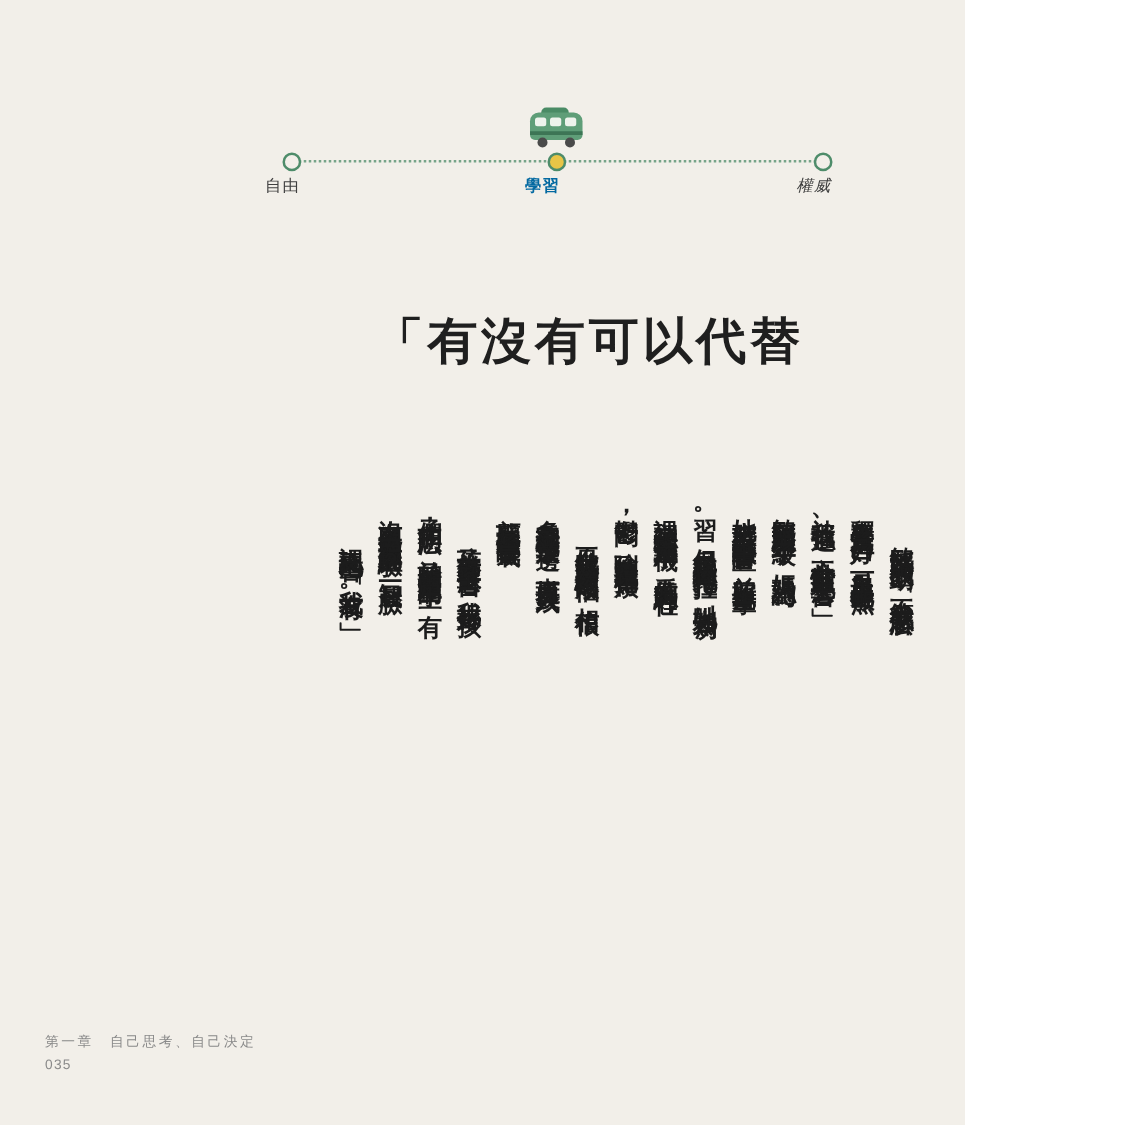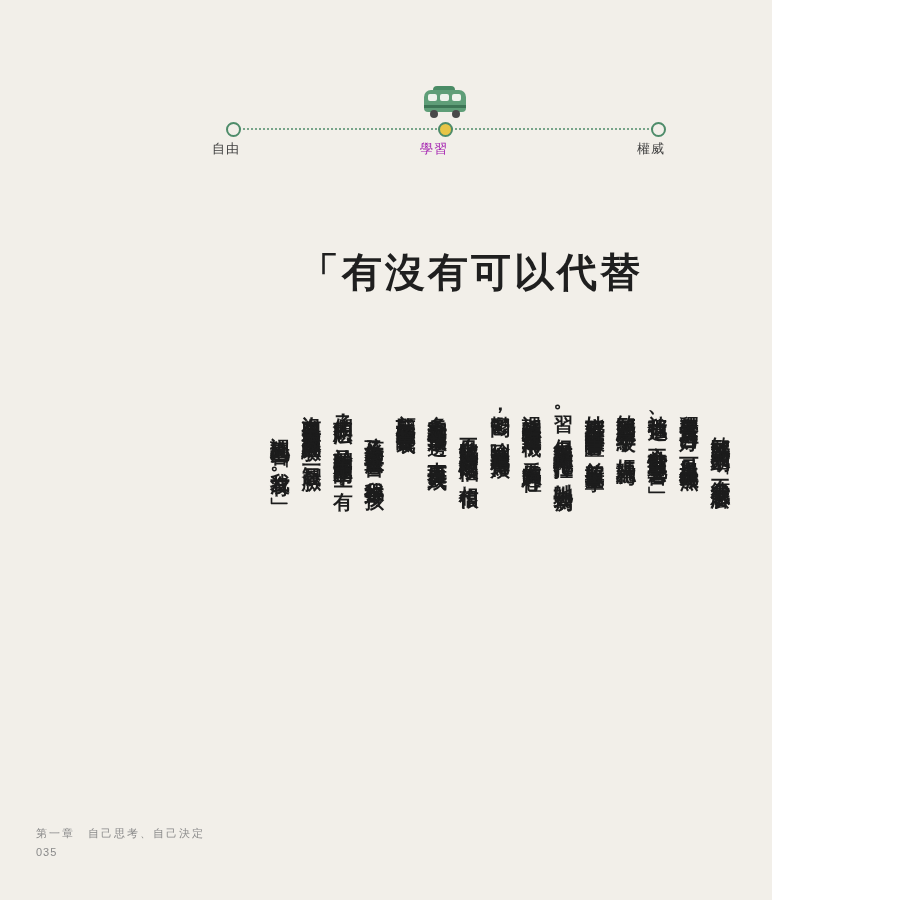--- a/index.html
+++ b/index.html
@@ -59,25 +59,25 @@
   }
   .node-label {
     position: absolute;
     top: 62px;
     font-size: 13px;
     letter-spacing: 1px;
     color: #3f3f3f;
     white-space: nowrap;
   }
   .node-label.start   { left: 212px; }
-  .node-label.end     { left: 637px; }
+  .node-label.end     { left: 637px; font-style: italic; }
   .node-label.current {
     left: 420px;
-    color: #a21caf;
-    font-weight: normal;
+    color: #0369a1;
+    font-weight: bold;
   }
 
   
   .bus {
     position: absolute;
     left: 422px;
     top: 8px;
     width: 46px;
     height: 34px;
   }

